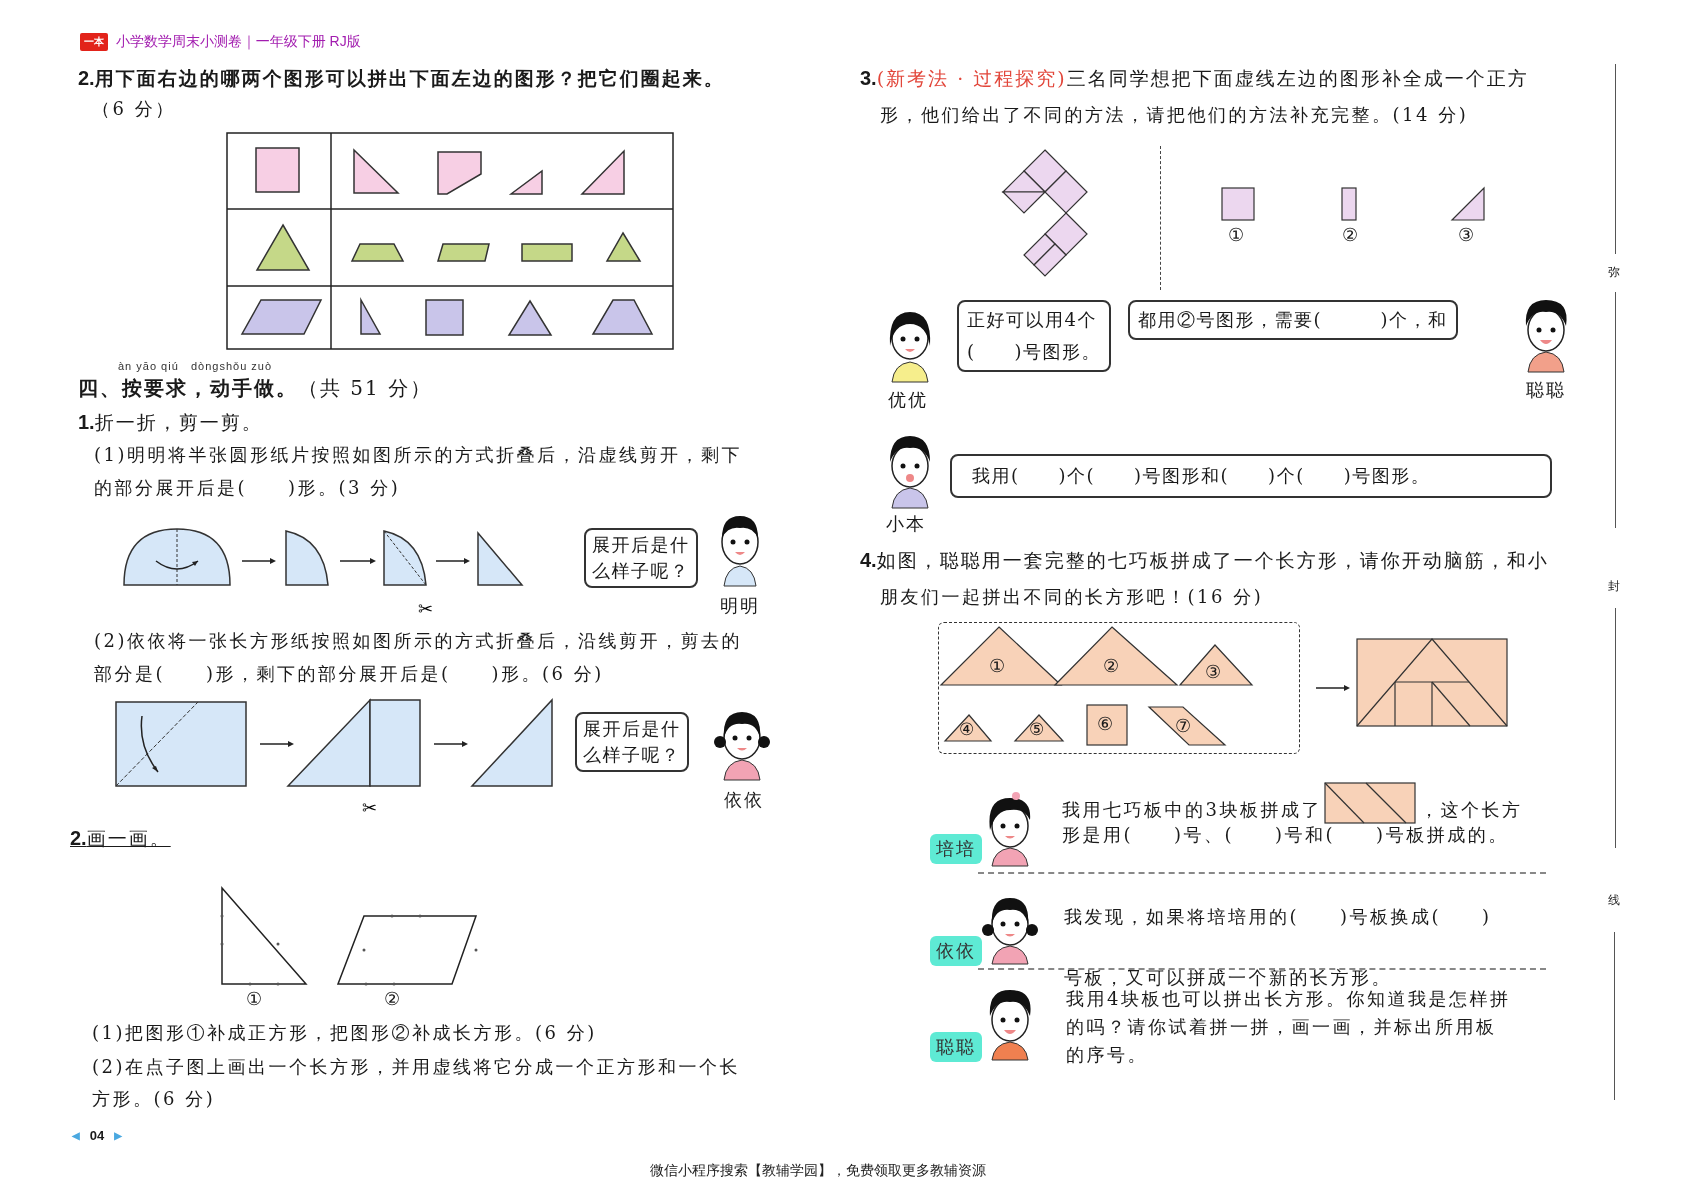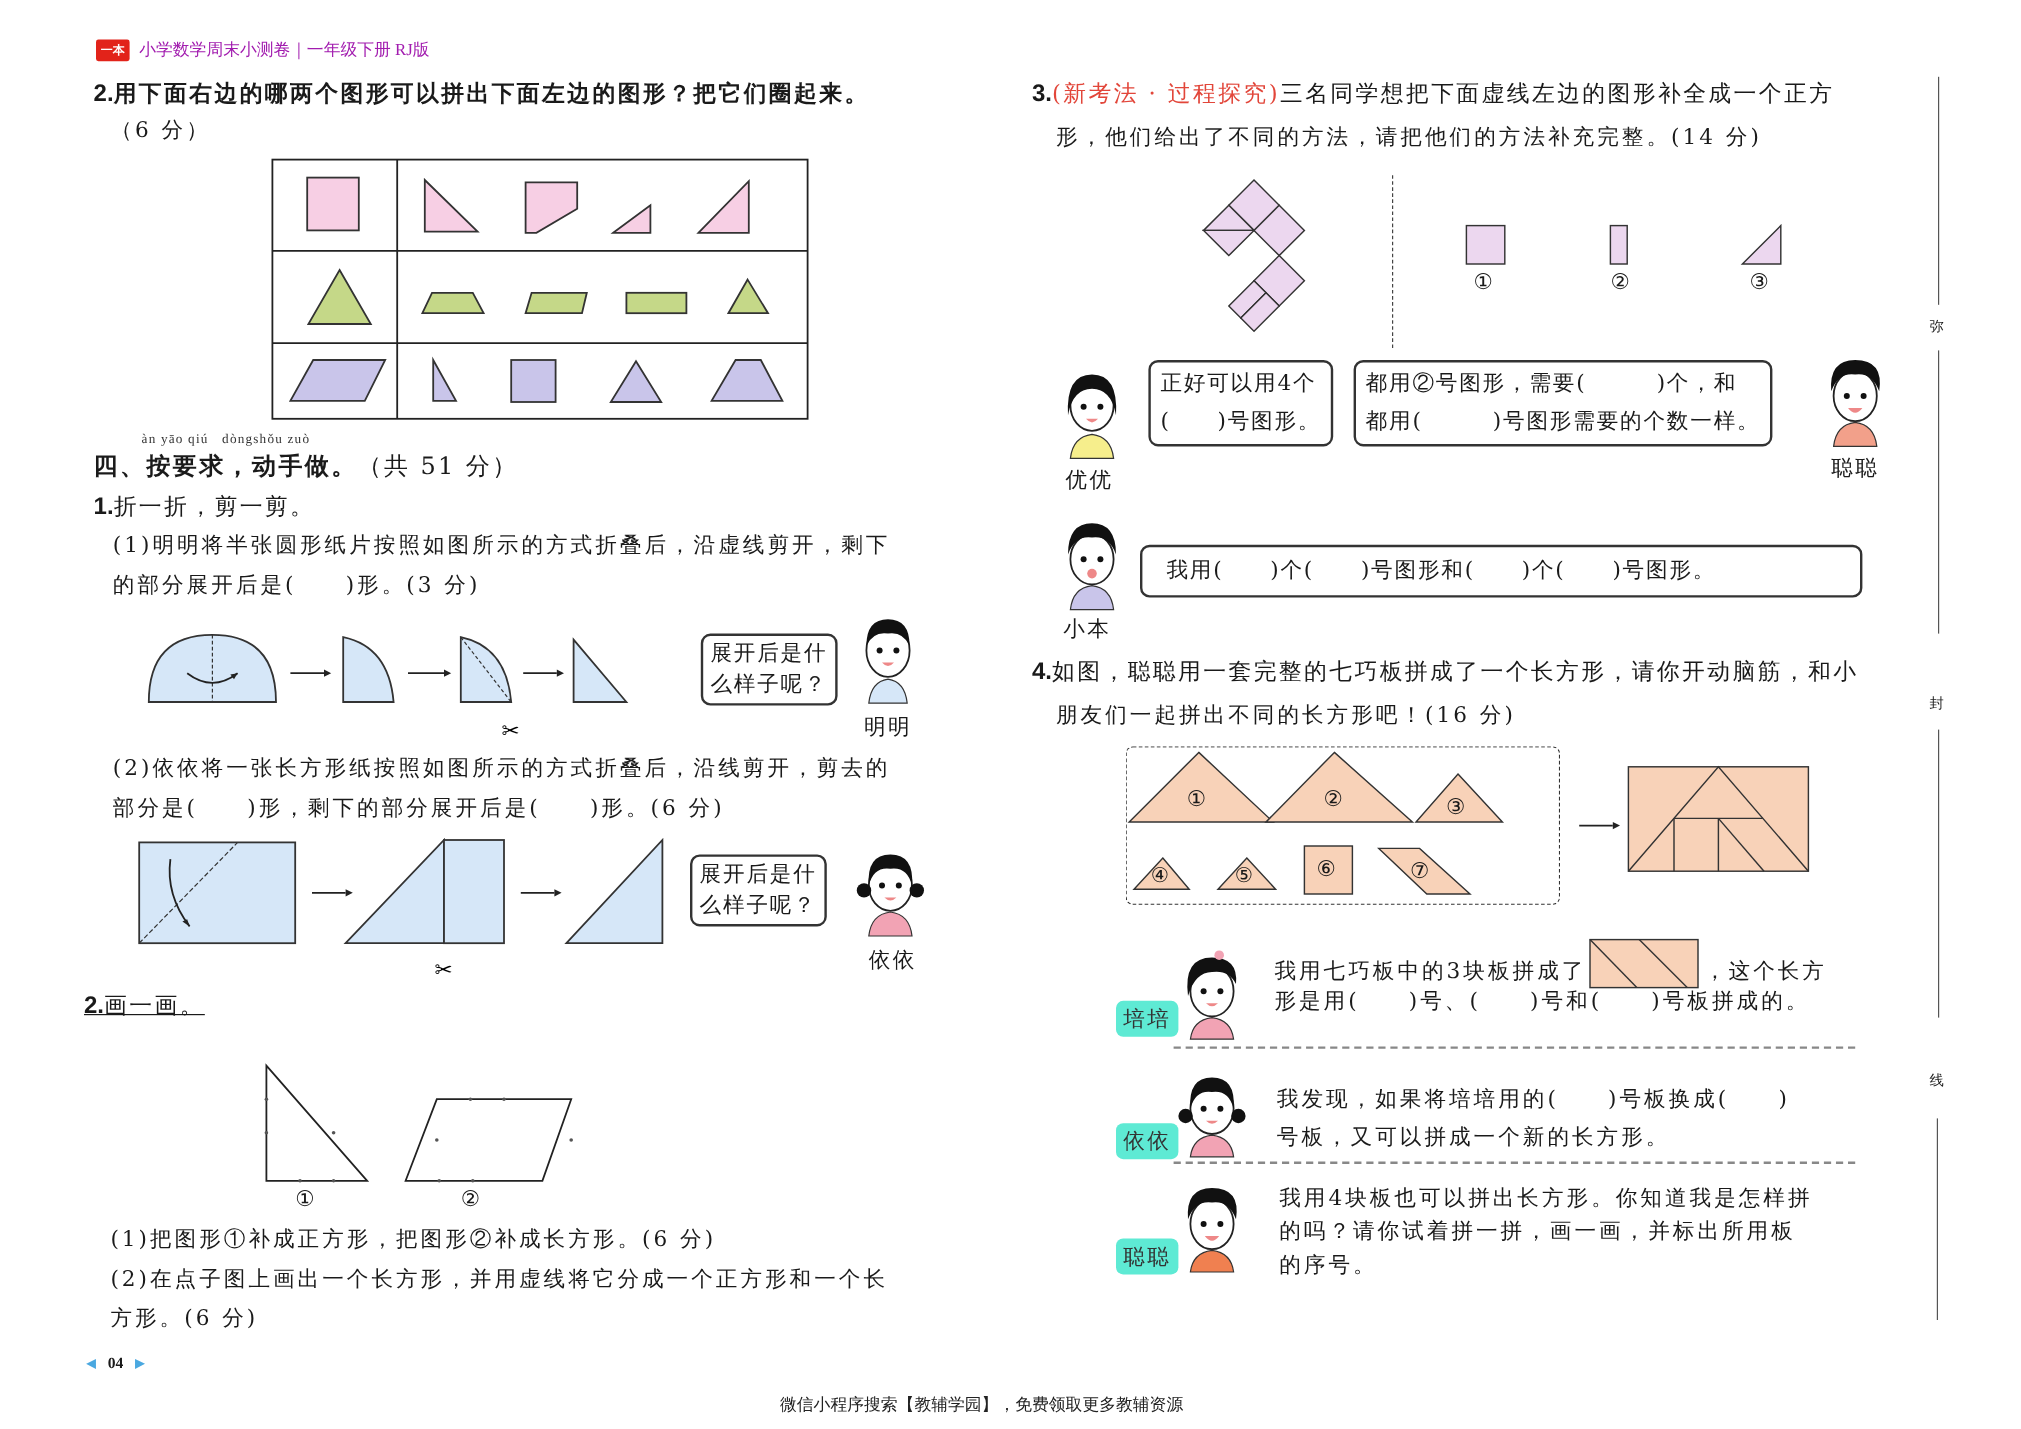--- a/index.html
+++ b/index.html
@@ -1,19 +1,19 @@
 <!DOCTYPE html>
 <html><head>
 <meta charset="utf-8">
 <style>
   * { box-sizing: border-box; margin: 0; padding: 0; }
   html, body { width: 1684px; height: 1191px; background: #ffffff; overflow: hidden; }
   body { position: relative; font-family: "DejaVu Serif", "Liberation Serif", serif; color: #1a1a1a; }
   .abs { position: absolute; }
-  .sans { font-family: Liberation Serif, serif; }
+  .sans { font-family: Liberation Sans, sans-serif; }
   .q-title { font-size: 19px; font-weight: bold; letter-spacing: 2px; line-height: 1; white-space: nowrap; }
   .q-num { font-family: "Liberation Sans", "DejaVu Sans", sans-serif; font-weight: bold; font-size: 20px; letter-spacing: 0; }
   .body-text { font-size: 18px; letter-spacing: 2.5px; white-space: nowrap; line-height: 1; }
   .red { color: #e2463a; }
   .bubble { position: absolute; border: 2px solid #333; border-radius: 8px; background: #fff; font-size: 18px; letter-spacing: 1.5px; padding: 6px 8px; line-height: 32px; white-space: nowrap; }
   .name-label { font-size: 18px; letter-spacing: 2px; white-space: nowrap; }
   .tag { position: absolute; background: #5eead4; border-radius: 6px; font-size: 18px; letter-spacing: 2px; padding: 3px 6px; color: #333; }
   .dash-sep { position: absolute; border-top: 2px dashed #888; height: 0; }
   svg { display: block; overflow: visible; }
 </style>
@@ -216,21 +216,20 @@
   </svg>
 </div>
 <div class="abs name-label" style="left:888px;top:388px;">优优</div>
 <div class="bubble" style="left:957px;top:300px;padding:2px 8px;">
   <div>正好可以用4个</div>
   <div>(　　)号图形。</div>
 </div>
 
 <div class="bubble" style="left:1128px;top:300px;padding:2px 8px;">
   <div>都用②号图形，需要(　　　)个，和</div>
-  <div>都用(　　　)号图形需要的个数一样。</div>
 </div>
 <div class="abs" style="left:1516px;top:296px;width:60px;height:76px;">
   <svg width="60" height="76">
     <ellipse cx="30" cy="34" rx="18" ry="21" fill="#fff" stroke="#222" stroke-width="1.5"></ellipse>
     <path d="M10,30 Q8,4 30,4 Q54,4 50,30 Q44,14 30,16 Q16,14 10,30 Z" fill="#111"></path>
     <circle cx="23" cy="34" r="2.5" fill="#111"></circle>
       <circle cx="37" cy="34" r="2.5" fill="#111"></circle>
     <path d="M24,44 Q30,52 36,44 Z" fill="#e88"></path>
     <path d="M12,76 Q14,58 30,56 Q46,58 48,76 Z" fill="#f2a08a" stroke="#333"></path>
   </svg>
@@ -325,21 +324,21 @@
     <path d="M12,36 Q10,10 30,10 Q50,10 48,36 Q44,20 30,22 Q16,20 12,36 Z" fill="#111"></path>
     <circle cx="8" cy="42" r="6" fill="#111"></circle>
       <circle cx="52" cy="42" r="6" fill="#111"></circle>
     <circle cx="23" cy="36" r="2.5" fill="#111"></circle>
       <circle cx="37" cy="36" r="2.5" fill="#111"></circle>
     <path d="M25,46 Q30,51 35,46 Z" fill="#e88"></path>
     <path d="M12,76 Q14,60 30,58 Q46,60 48,76 Z" fill="#f2a3b4" stroke="#333"></path>
   </svg>
 </div>
 <div class="abs body-text" style="left:1064px;top:908px;">我发现，如果将培培用的(　　)号板换成(　　)</div>
-<div class="abs body-text" style="left:1064px;top:939px;text-align:center;">号板，又可以拼成一个新的长方形。</div>
+<div class="abs body-text" style="left:1064px;top:969px;text-align:center;">号板，又可以拼成一个新的长方形。</div>
 <div class="dash-sep" style="left:978px;top:968px;width:568px;"></div>
 
 <div class="tag" style="left:930px;top:1032px;">聪聪</div>
 <div class="abs" style="left:980px;top:984px;width:60px;height:76px;">
   <svg width="60" height="76">
     <ellipse cx="30" cy="36" rx="18" ry="21" fill="#fff" stroke="#222" stroke-width="1.5"></ellipse>
     <path d="M10,32 Q8,6 30,6 Q54,6 50,32 Q44,16 30,18 Q16,16 10,32 Z" fill="#111"></path>
     <circle cx="23" cy="36" r="2.5" fill="#111"></circle>
       <circle cx="37" cy="36" r="2.5" fill="#111"></circle>
     <path d="M24,46 Q30,54 36,46 Z" fill="#e88"></path>

